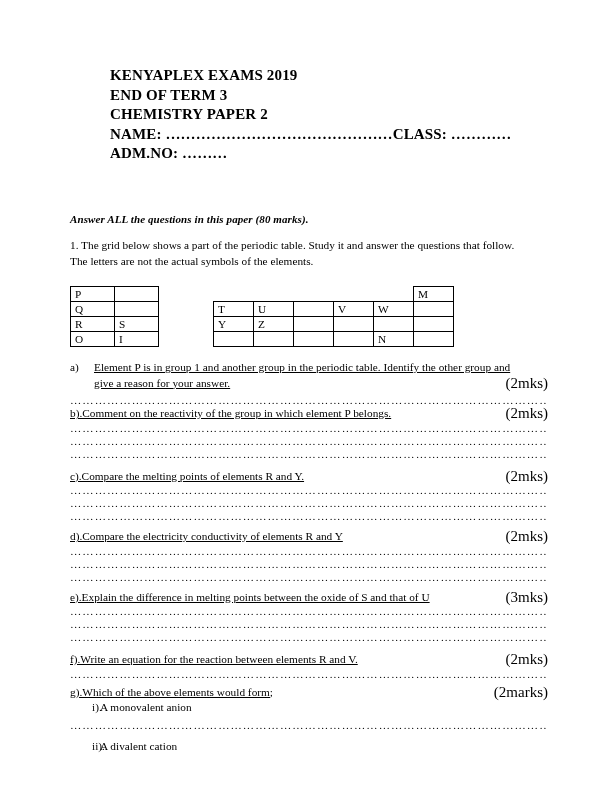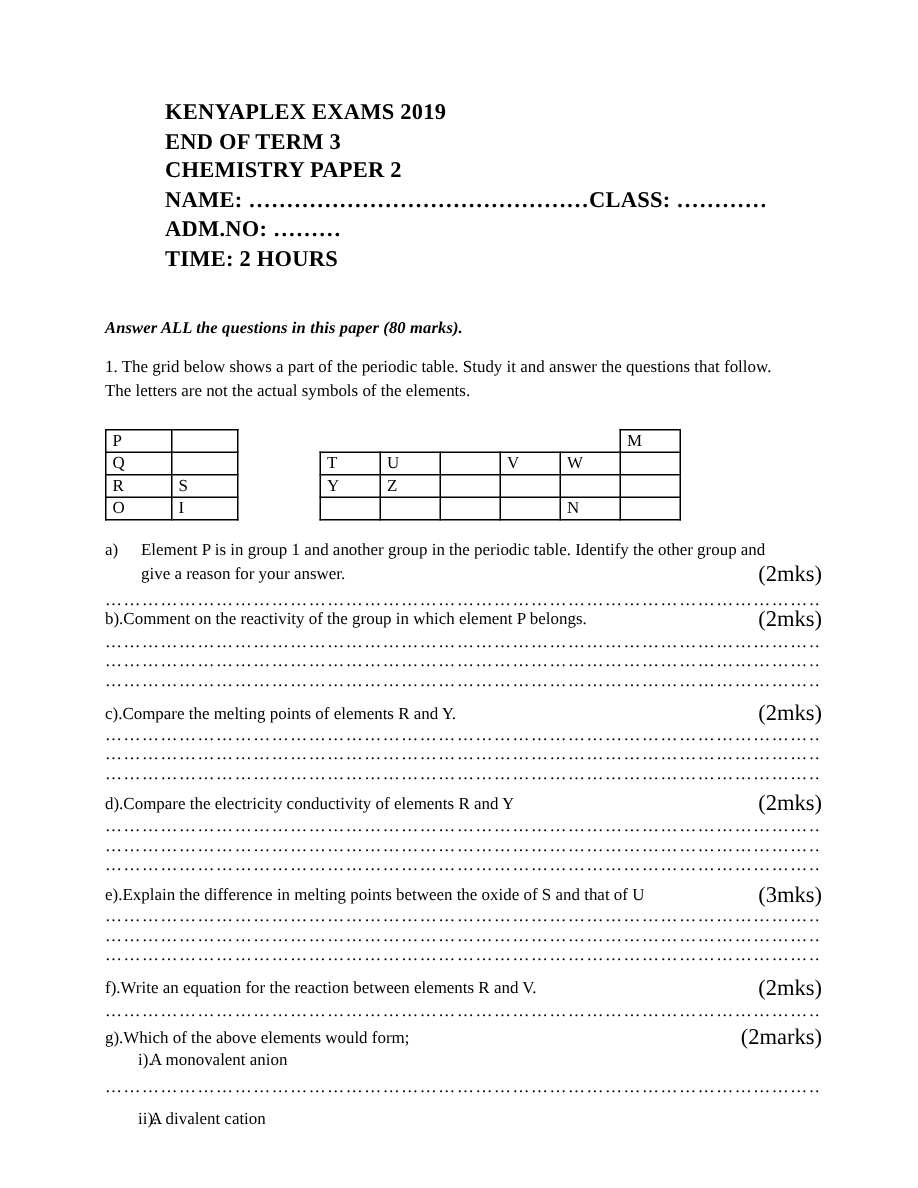--- a/index.html
+++ b/index.html
@@ -96,20 +96,21 @@
     line-height: 15.5px;
   }
   .qtext-wrap {
     display: flex;
     justify-content: space-between;
     align-items: flex-start;
   }
   .qtext {
     flex: 1 1 auto;
     padding-right: 6px;
+    text-decoration: underline;
   }
   .marks {
     flex: 0 0 auto;
     white-space: nowrap;
     font-size: 15px;
   }
   .q-a-label {
     display: inline-block;
     width: 24px;
   }
@@ -151,21 +152,20 @@
 <body>
 
 <div class="page">
 
   <div class="header">
     <div class="header-line">KENYAPLEX EXAMS 2019</div>
     <div class="header-line">END OF TERM 3</div>
     <div class="header-line">CHEMISTRY PAPER 2</div>
     <div class="header-line">NAME: ………………………………………CLASS: …………</div>
     <div class="header-line">ADM.NO: ………</div>
-    <div class="header-line">TIME: 2 HOURS</div>
   </div>
 
   <div class="instruction">Answer ALL the questions in this paper (80 marks).</div>
 
   <div class="intro">1. The grid below shows a part of the periodic table.  Study it and answer the questions that follow. The letters are not the actual symbols of the elements.</div>
 
   <table class="grid">
     <tbody>
         <tr>
           <td class="b c-narrow">P</td>

